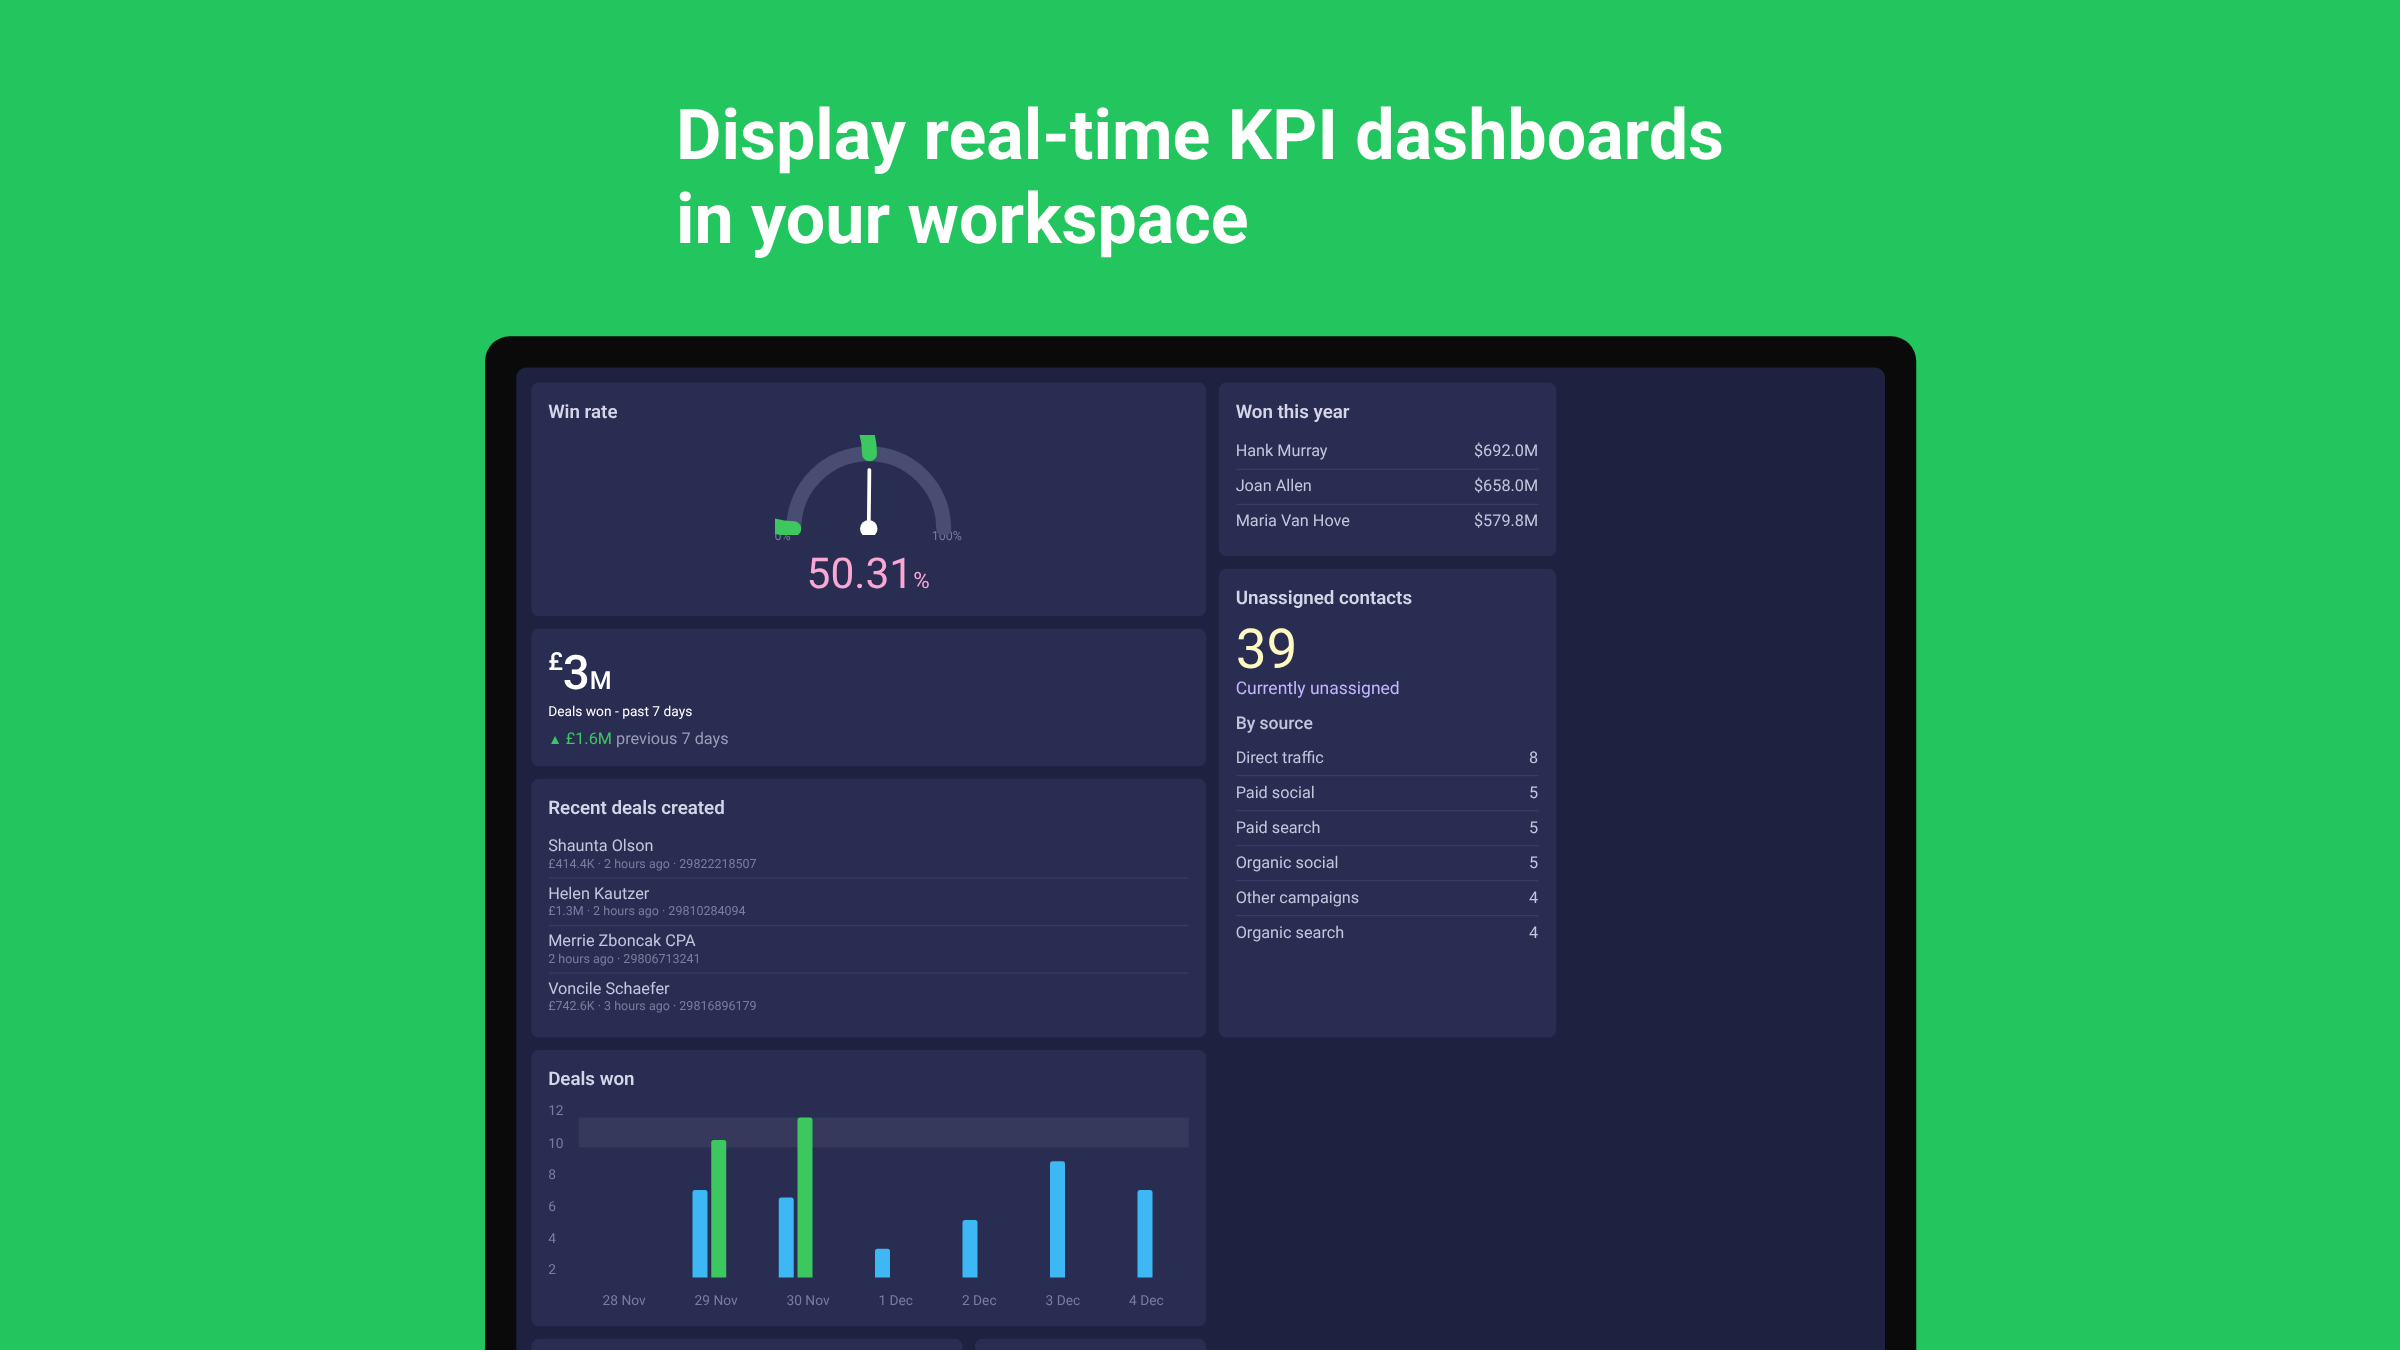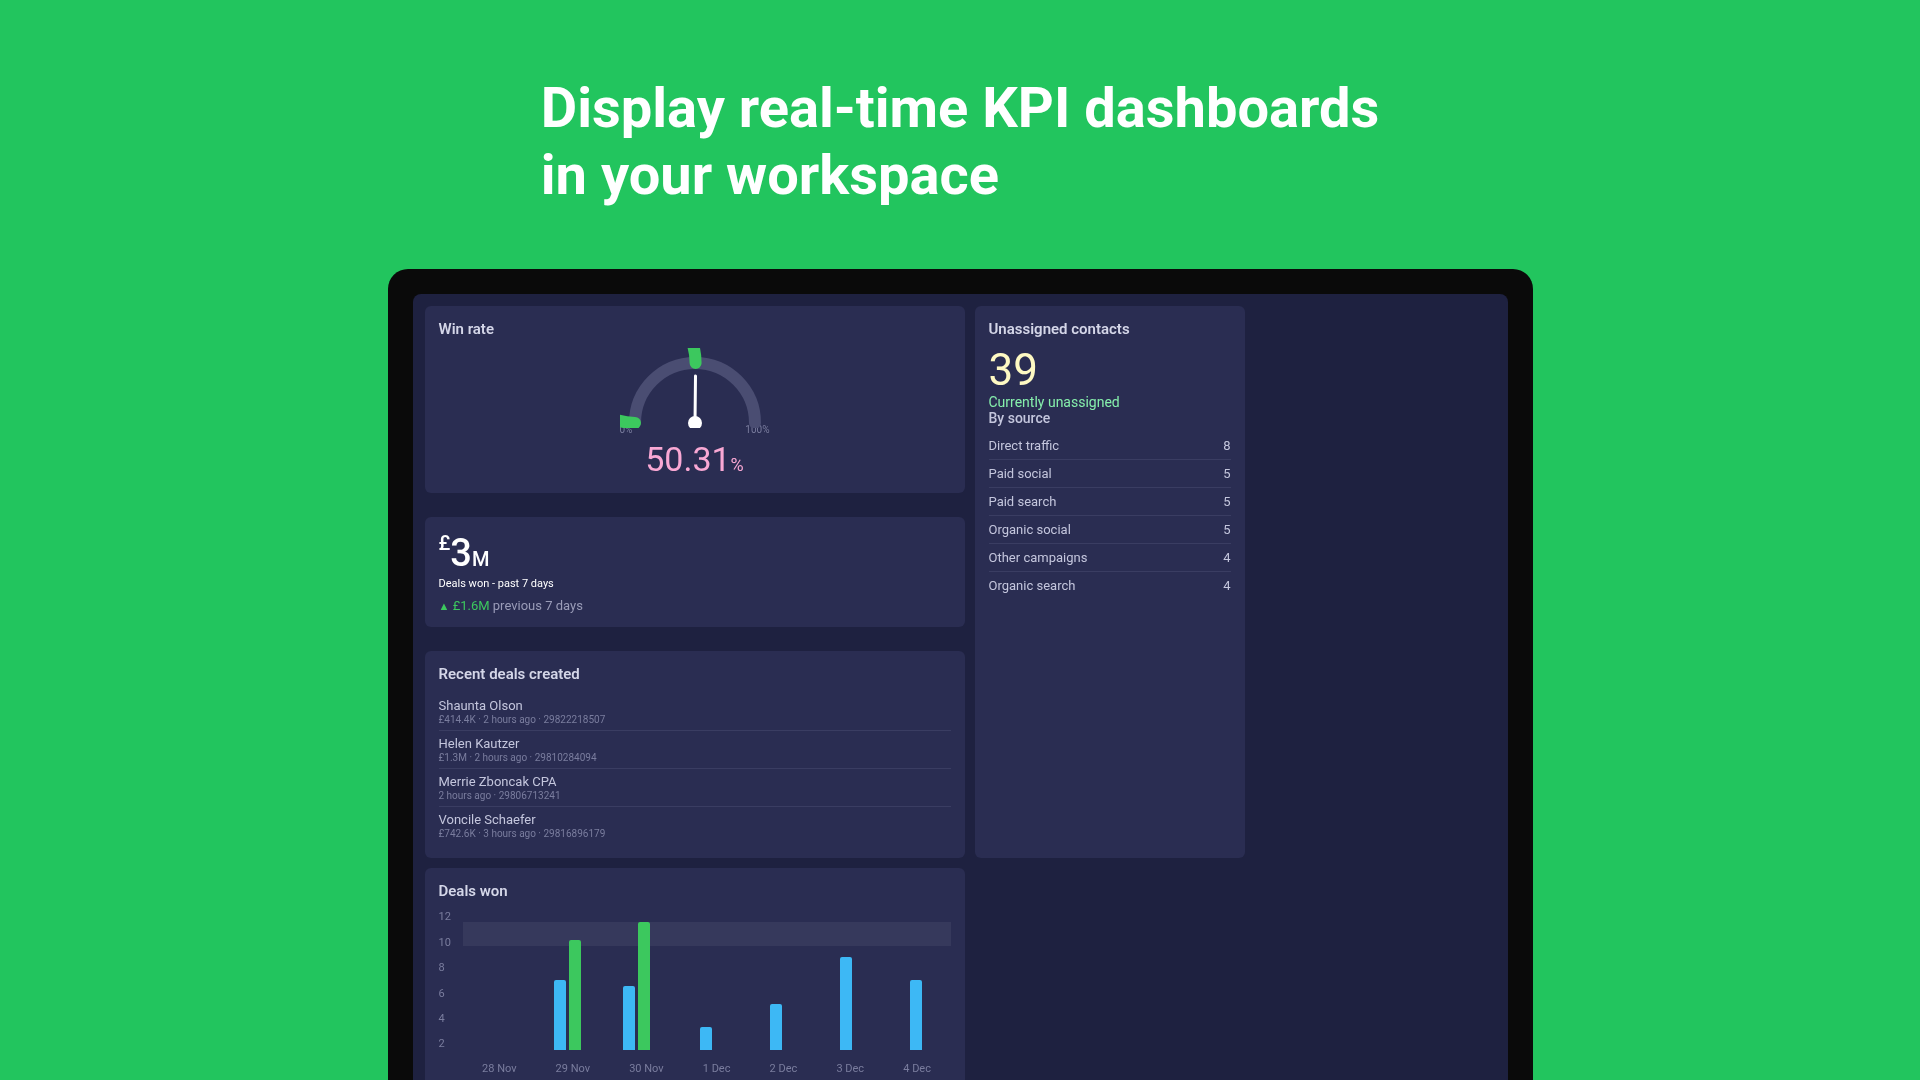--- a/index.html
+++ b/index.html
@@ -32,23 +32,23 @@
 .deals-change{color:#9a9cb8;font-size:13px;margin-top:8px}
 .deals-change .up{color:#3cc85e;font-size:11px}
 .deals-change .val{color:#3cc85e}
 .list-row{display:flex;justify-content:space-between;color:#c4c6dd;font-size:13px;padding:6px 0;border-bottom:1px solid #3a3d62}
 .list-row:last-child{border-bottom:none}
 .deal-item{padding:5px 0;border-bottom:1px solid #3a3d62}
 .deal-item:last-child{border-bottom:none}
 .deal-name{color:#c4c6dd;font-size:13px}
 .deal-meta{color:#7a7d9e;font-size:10px;margin-top:1px}
 .big-num-39{color:#fef9c3;font-size:44px;font-weight:400;line-height:1;margin-top:2px}
-.sub-label{color:#86efac;font-size:14px;margin-top:2px;}
+.sub-label{color:#c4b5fd;font-size:14px;margin-top:2px;margin-bottom:12px}
 .section-label{color:#c4c6dd;font-size:14px;font-weight:500;margin-bottom:6px}
-.col2-inner,.col3-inner{display:flex;flex-direction:column;gap:24px}
+.col2-inner,.col3-inner{display:flex;flex-direction:column;gap:10px}
 </style>
 </head>
 <body>
 
 <div class="hero-title">
   <span>Display real-time KPI dashboards</span><br><span>in your workspace</span>
 </div>
 
 <div class="monitor">
 <div class="screen">
@@ -145,20 +145,37 @@
             </div>
             <div class="deal-item">
               <div class="deal-name">Voncile Schaefer</div>
               <div class="deal-meta">£742.6K · 3 hours ago · 29816896179</div>
             </div>
           </div>
     </div>
   </div>
 
   <div class="col3-inner" style="grid-row:1/3">
+    <div class="card">
+      <div class="card-title">Won this year</div>
+      <div id="won-year">
+            <div class="list-row">
+              <span>Hank Murray</span>
+              <span>$692.0M</span>
+            </div>
+            <div class="list-row">
+              <span>Joan Allen</span>
+              <span>$658.0M</span>
+            </div>
+            <div class="list-row">
+              <span>Maria Van Hove</span>
+              <span>$579.8M</span>
+            </div>
+          </div>
+    </div>
 
     <div class="card" style="flex:1">
       <div class="card-title">Unassigned contacts</div>
       <div class="big-num-39">39</div>
       <div class="sub-label">Currently unassigned</div>
       <div class="section-label">By source</div>
       <div id="sources">
             <div class="list-row">
               <span>Direct traffic</span>
               <span>8</span>

